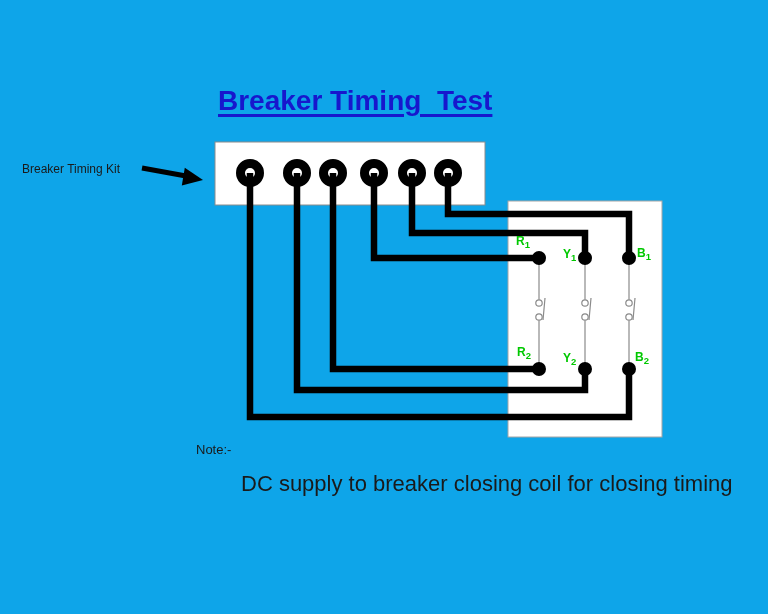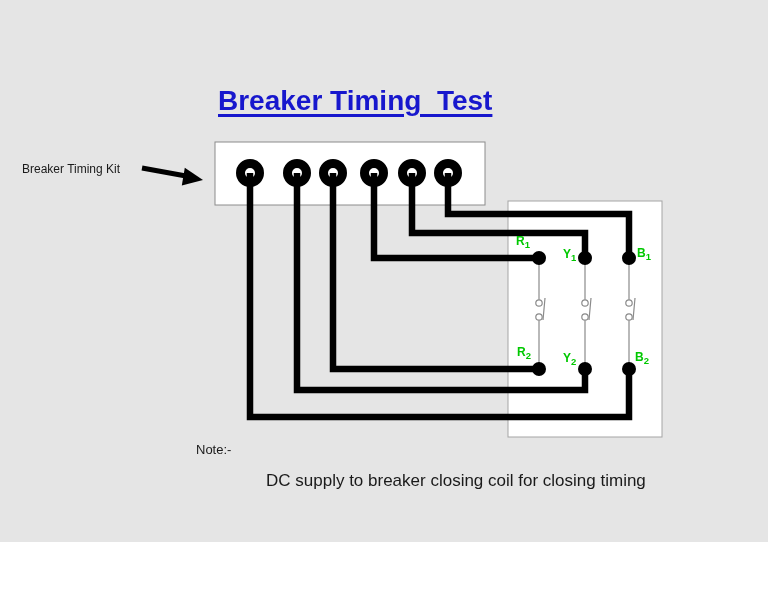--- a/index.html
+++ b/index.html
@@ -4,29 +4,29 @@
 <style>
   :root{
     --title-blue:#1717cd;
     --label-green:#00c800;
     --wire-black:#000000;
     --box-gray:#8c8c8c;
     --thin-gray:#8a8a8a;
     --text-black:#1a1a1a;
   }
   html,body{margin:0;padding:0;background:#ffffff;}
-  #page{position:relative;width:768px;height:542px;background:#e5e5e5;overflow:hidden;
+  #page{position:relative;width:768px;height:614px;background:#0ea5e9;overflow:hidden;
         font-family:"Liberation Sans",sans-serif;}
   .abs{position:absolute;}
   #title{left:218px;top:85px;font-size:28px;font-weight:bold;color:var(--title-blue,#1717cd);
          white-space:pre;text-decoration:underline;text-decoration-thickness:3px;text-underline-offset:4px;
          letter-spacing:0px;}
   #kit-label{left:22px;top:162px;font-size:12px;color:var(--text-black,#1a1a1a);white-space:pre;}
   #note-label{left:196px;top:442px;font-size:13px;color:var(--text-black,#1a1a1a);}
-  #note-line1{left:266px;top:471px;font-size:17px;color:var(--text-black,#1a1a1a);white-space:pre;}
+  #note-line1{left:241px;top:471px;font-size:22px;color:var(--text-black,#1a1a1a);white-space:pre;}
   #note-line2{left:250px;top:505px;font-size:19.5px;color:var(--text-black,#1a1a1a);white-space:pre;}
   svg{position:absolute;left:0;top:0;}
   .box{fill:#ffffff;stroke:var(--box-gray,#8c8c8c);stroke-width:1;}
   .box-light{fill:#ffffff;stroke:#a5a5a5;stroke-width:1;}
   .wire{fill:none;stroke:var(--wire-black,#000000);stroke-width:6.5;stroke-linejoin:miter;stroke-linecap:butt;}
   .terminal{fill:none;stroke:var(--wire-black,#000000);stroke-width:9;}
   .dot{fill:var(--wire-black,#000000);stroke:none;}
   .thin{fill:none;stroke:var(--thin-gray,#8a8a8a);stroke-width:1.2;}
   .sw-circle{fill:#ffffff;stroke:var(--thin-gray,#8a8a8a);stroke-width:1.2;}
   .contact-label{font-family:"Liberation Sans",sans-serif;font-size:12px;font-weight:bold;

